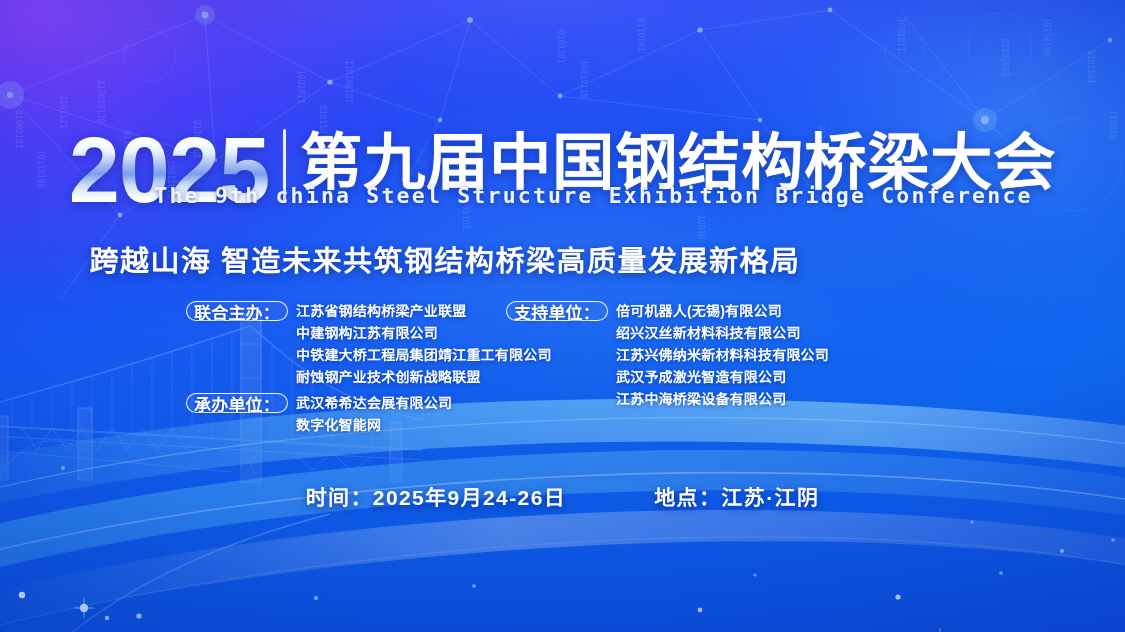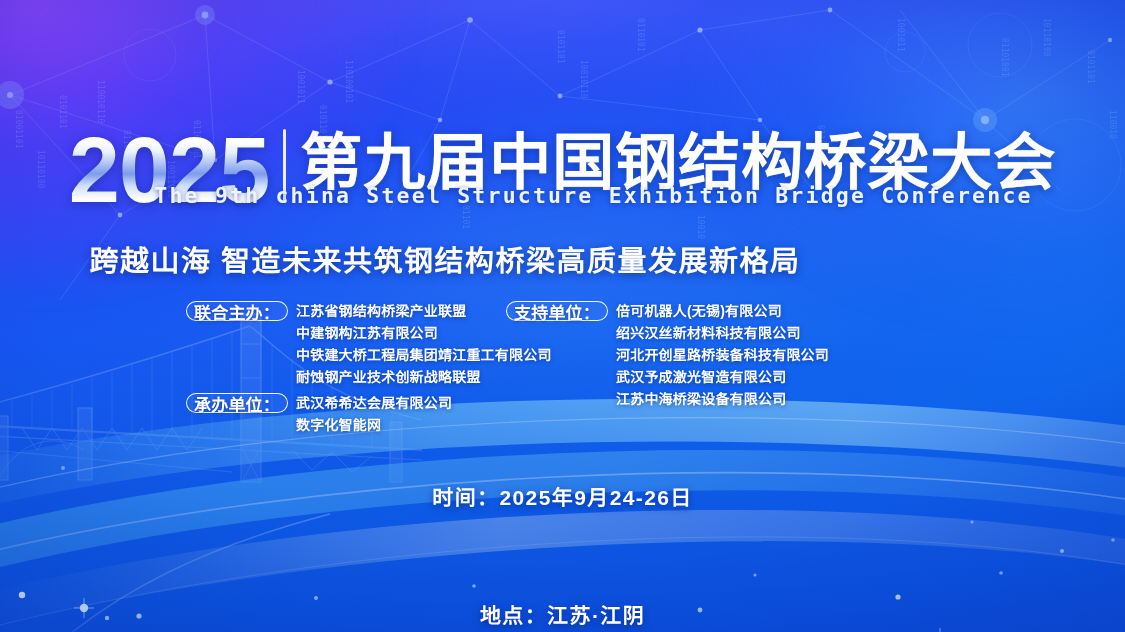--- a/index.html
+++ b/index.html
@@ -121,21 +121,21 @@
     white-space:nowrap;letter-spacing:.2px;
     text-shadow:0 1px 4px rgba(6,32,125,.55);
   }
   .group + .group{margin-top:4px;}
   .col-right .name{line-height:22.4px;}
   .indent{padding-left:5px;}
 
   
   .footer{
     position:absolute;left:0;top:481px;width:1125px;
-    display:flex;justify-content:center;align-items:center;gap:88px;flex-direction:column;
+    display:flex;justify-content:center;align-items:center;gap:88px;
   }
   .foot-item{
     color:#ffffff;font-size:21px;font-weight:700;letter-spacing:1.4px;
     text-shadow:0 2px 7px rgba(6,32,125,.7);
     white-space:nowrap;
   }
 </style>
 </head>
 <body>
 
@@ -366,21 +366,21 @@
         </div>
 
       </div>
 
       <div class="col col-mid">
         <div class="group">
           <span class="pill">支持单位：</span>
           <div class="names">
             <div class="name">倍可机器人(无锡)有限公司</div>
             <div class="name">绍兴汉丝新材料科技有限公司</div>
-            <div class="name">河北开创星路桥装备科技有限公司</div>
+            <div class="name">江苏兴佛纳米新材料科技有限公司</div>
             <div class="name">武汉予成激光智造有限公司</div>
             <div class="name">江苏中海桥梁设备有限公司</div>
           </div>
         </div>
       </div>
 
 
     </div>
 
     <div class="footer">

